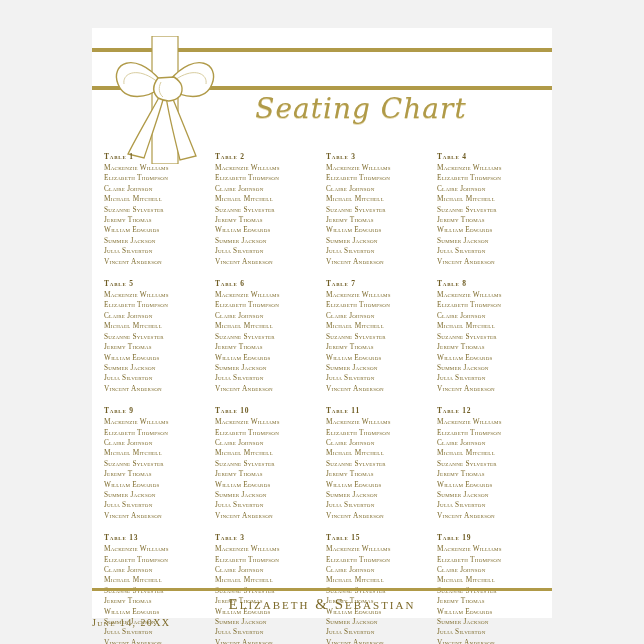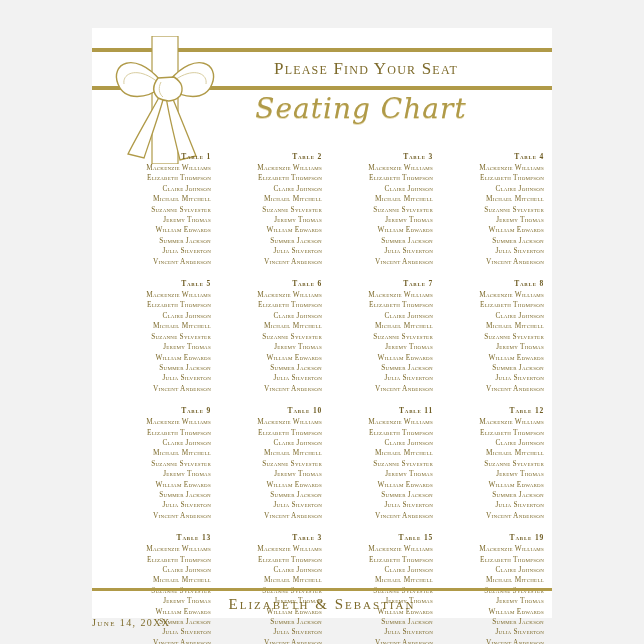--- a/index.html
+++ b/index.html
@@ -101,21 +101,21 @@
     left: 104px;
     top: 152px;
     width: 440px;
     display: grid;
     grid-template-columns: repeat(4, 1fr);
     grid-auto-rows: auto;
     row-gap: 12px;
     column-gap: 4px;
   }
   .table-block {
-    text-align: right;
+    text-align: left;
     color: #7d6a2a;
   }
   .table-label {
     font-size: 7.5px;
     letter-spacing: 0.8px;
     font-variant: small-caps;
     font-weight: bold;
     color: #6f5d24;
     margin-bottom: 2px;
   }
@@ -164,21 +164,20 @@
 <body>
 
 <div id="poster">
 
   <div class="paper"></div>
 
   <div class="rule-top"></div>
   <div class="header-band"></div>
   <div class="rule-top2"></div>
 
-  <div class="header-title">Please Find Your Seat</div>
   <div class="script-title">Seating Chart</div>
 
   <svg class="bow" viewBox="0 0 132 128">
 
     <rect x="48" y="0" width="26" height="128" fill="#ffffff" stroke="#b09a48" stroke-width="1.2"></rect>
 
     <path d="M56 44 C 30 14, 6 28, 14 48 C 21 66, 44 62, 56 52 Z" fill="#ffffff" stroke="#b09a48" stroke-width="1.4"></path>
     <path d="M56 48 C 36 30, 18 36, 20 48" fill="none" stroke="#d8cda0" stroke-width="1"></path>
 
     <path d="M66 44 C 92 14, 116 28, 108 48 C 101 66, 78 62, 66 52 Z" fill="#ffffff" stroke="#b09a48" stroke-width="1.4"></path>

